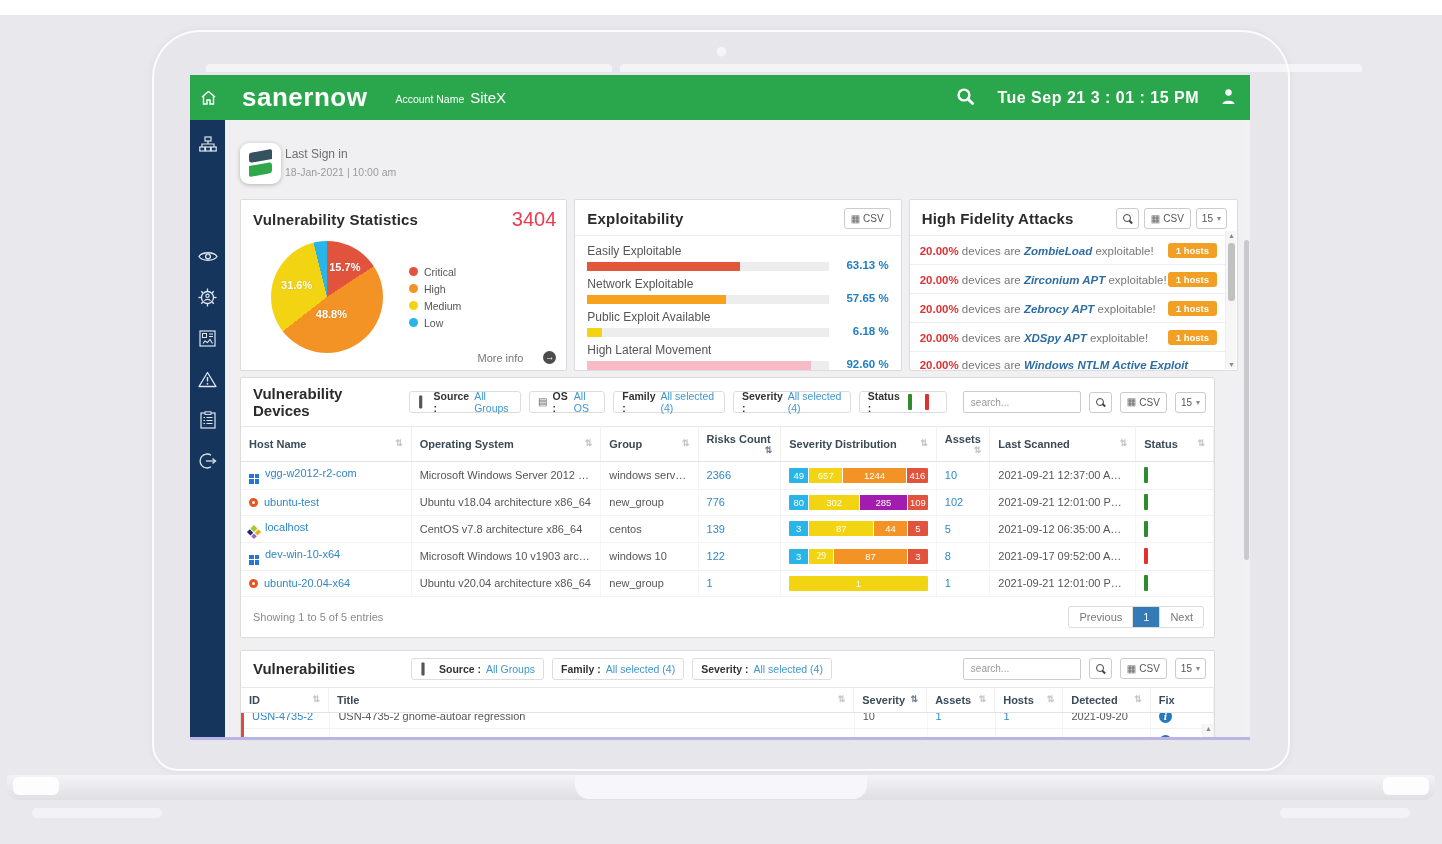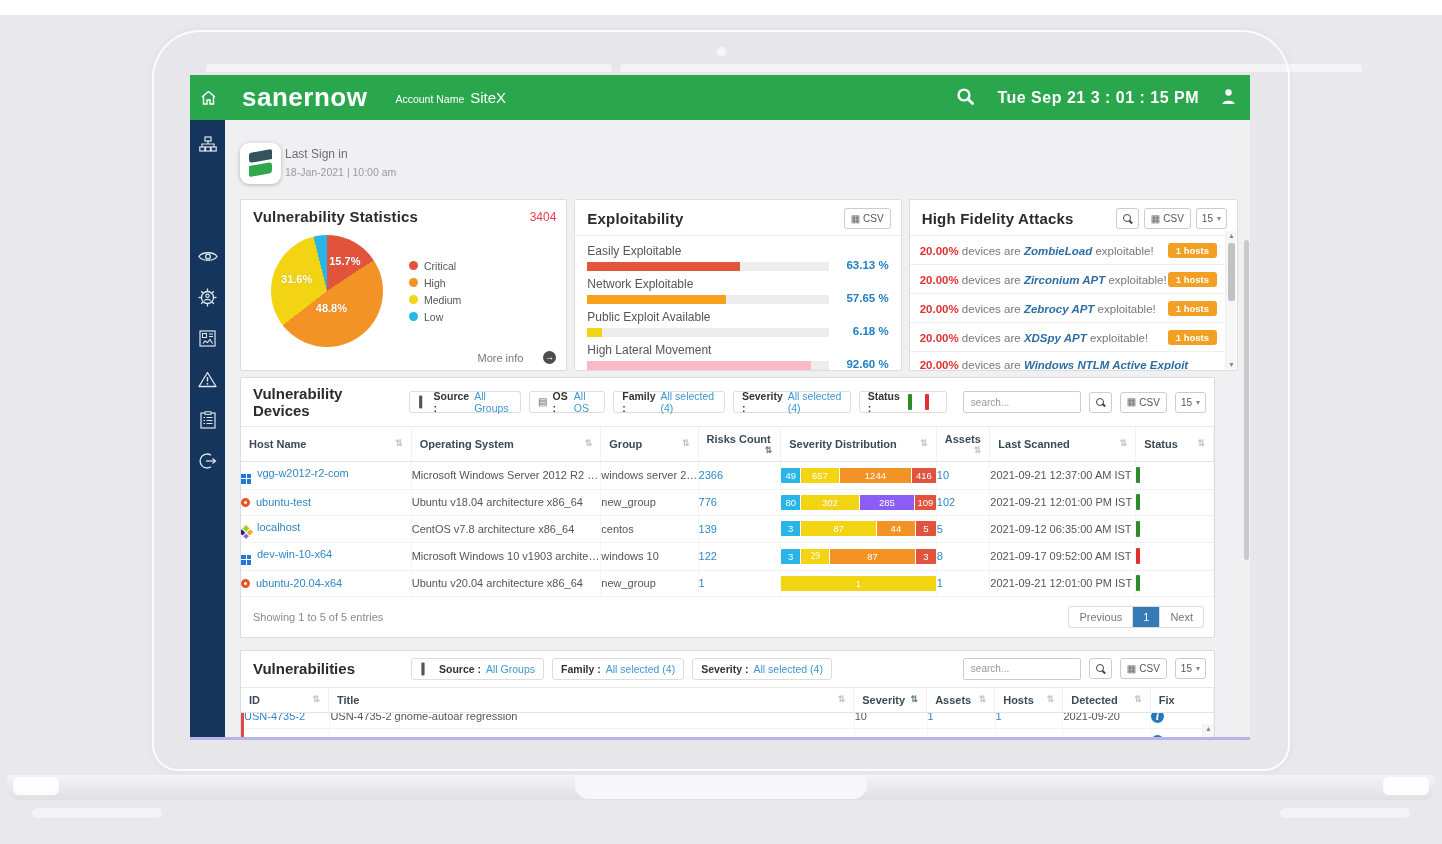--- a/index.html
+++ b/index.html
@@ -59,21 +59,21 @@
   .signin .t1 { color:#6e6e6e; font-size:12px; padding-top:4px; }
   .signin .t2 { color:#9a9a9a; font-size:10.5px; margin-top:5px; }
 
   
   .panels { display:flex; gap:7px; margin-top:15px; height:172px; }
   .panel { background:#fff; border:1px solid #dcdcdc; border-radius:2px; position:relative; }
   .p1 { width:328px; } .p2 { width:328px; } .p3 { width:330px; }
   .p-head { display:flex; align-items:center; padding:8px 10px 6px 12px; }
   .p-title { font-size:15px; font-weight:bold; color:#2b2b2b; letter-spacing:.2px; }
   .p-head .sp { flex:1; }
-  .p-total { font-size:12px; color:#ee3a4d; font-weight:normal; }
+  .p-total { font-size:20px; color:#ee3a4d; font-weight:normal; }
 
   .mini-btn { display:inline-flex; align-items:center; gap:3px; border:1px solid #ccc; border-radius:3px;
               background:#fff; padding:2px 6px; font-size:10px; color:#555; cursor:pointer; height:21px; }
   .mini-sel { display:inline-flex; align-items:center; gap:4px; border:1px solid #ccc; border-radius:3px;
               background:#fff; padding:2px 5px; font-size:10px; color:#555; cursor:pointer; height:21px; }
   .grid-glyph { font-size:10px; color:#666; line-height:1; }
   .mag { position:relative; width:9px; height:9px; display:inline-block; }
   .mag::before { content:""; position:absolute; left:0; top:0; width:6px; height:6px; border:1.5px solid #444; border-radius:50%; }
   .mag::after { content:""; position:absolute; left:6.5px; top:6.5px; width:3.5px; height:1.5px; background:#444; transform:rotate(45deg); }
 
@@ -132,21 +132,21 @@
   .tp-head .sp { flex:1; }
   .search-in { width:118px; height:22px; border:1px solid #ccc; border-radius:2px; font-size:10px;
                padding:2px 7px; color:#555; font-family:"Liberation Sans",sans-serif; }
   .search-in::placeholder { color:#999; }
 
   table.dt { width:100%; border-collapse:collapse; table-layout:fixed; }
   .dt th { font-size:11px; font-weight:bold; color:#3b4a56; text-align:left; padding:6px 8px;
            border-top:1px solid #e8e8e8; border-bottom:1px solid #e3e3e3; border-right:1px solid #f0f0f0; white-space:nowrap; }
   .dt th .sort { float:right; color:#c3c3c3; font-size:9px; }
   .dt th .sort.on { color:#6b7b8a; }
-  .dt td { font-size:11px; color:#555; padding:5px 0; border-bottom:1px solid #f1f1f1;
+  .dt td { font-size:11px; color:#555; padding:5px 8px; border-bottom:1px solid #f1f1f1;
            border-right:1px solid #f5f5f5; white-space:nowrap; overflow:hidden; text-overflow:ellipsis; }
   .lnk { color:#3087c6; cursor:pointer; text-decoration:none; }
   .sev-red { color:#e74c3c; }
 
   .os-ic { display:inline-block; vertical-align:-1px; margin-right:6px; }
   .os-win { width:10px; height:10px; display:inline-grid; grid-template-columns:1fr 1fr; gap:1px; }
   .os-win i { background:#2477d4; }
   .os-ubu { width:9px; height:9px; border:3px solid #e95420; border-radius:50%; }
   .os-cen { width:10px; height:10px; display:inline-grid; grid-template-columns:1fr 1fr; gap:1px; transform:rotate(45deg); }
   .os-cen i:nth-child(1){background:#9ccd2a;} .os-cen i:nth-child(2){background:#efa724;}
@@ -521,21 +521,21 @@
                     </tr>
                     <tr>
                       <td><span class="os-ic os-ubu"></span><span class="lnk">ubuntu-test</span></td>
                       <td>Ubuntu v18.04 architecture x86_64</td>
                       <td>new_group</td>
                       <td><span class="lnk">776</span></td>
                       <td>
                         <div class="sev-bar">
                           <div class="sev-seg" style="background: rgb(41, 181, 232); flex: 80 1 0px; text-align: center;">80</div>
                           <div class="sev-seg" style="background: rgb(242, 212, 19); flex: 302 1 0px;">302</div>
-                          <div class="sev-seg" style="background: #8b5cf6; flex: 285 1 0px;">285</div>
+                          <div class="sev-seg" style="background: #a21caf; flex: 285 1 0px;">285</div>
                           <div class="sev-seg" style="background: rgb(226, 83, 62); flex: 109 1 0px;">109</div>
                         </div>
                       </td>
                       <td><span class="lnk">102</span></td>
                       <td>2021-09-21 12:01:00 PM IST</td>
                       <td><span class="mon mon-green"><span class="scr"></span><span class="leg"></span></span></td>
                     </tr>
                     <tr>
                       <td><span class="os-ic os-cen">
                           <i></i>

